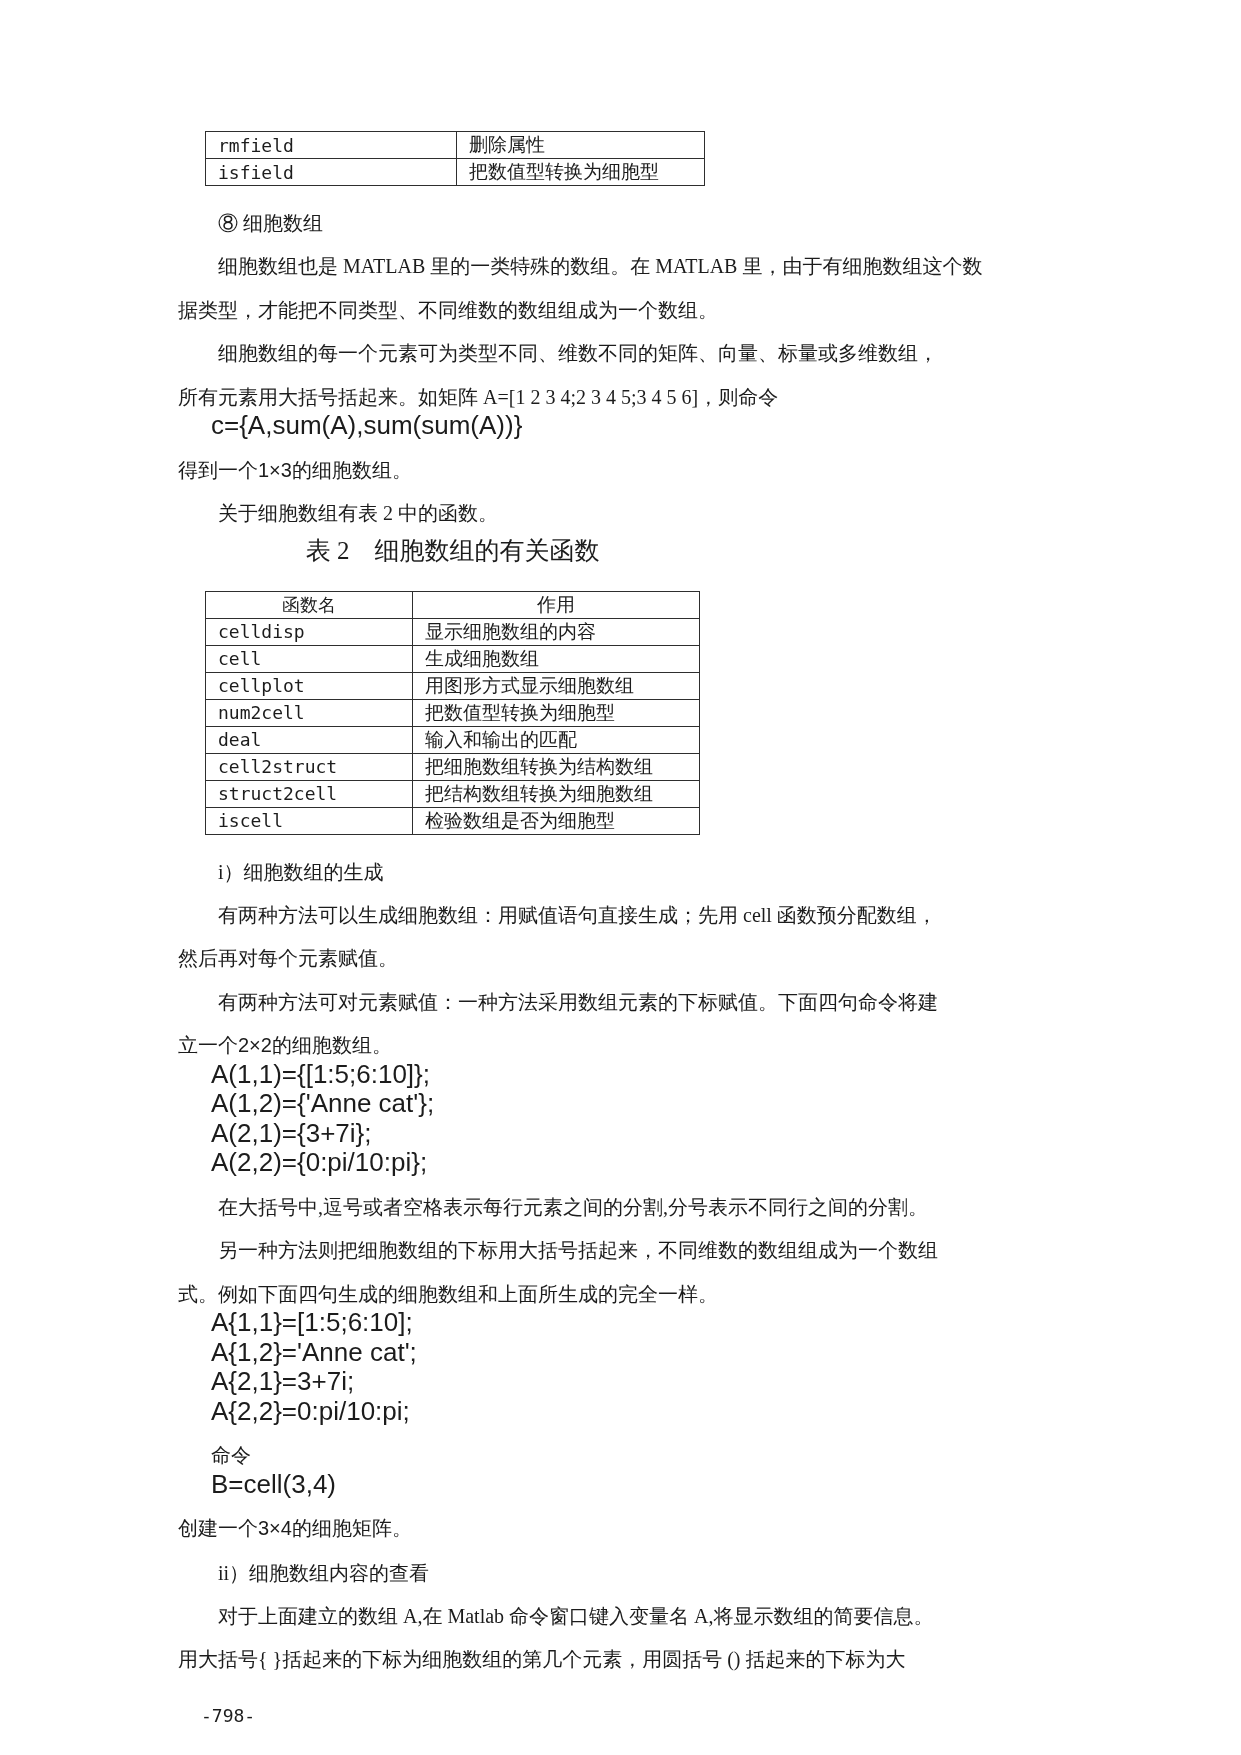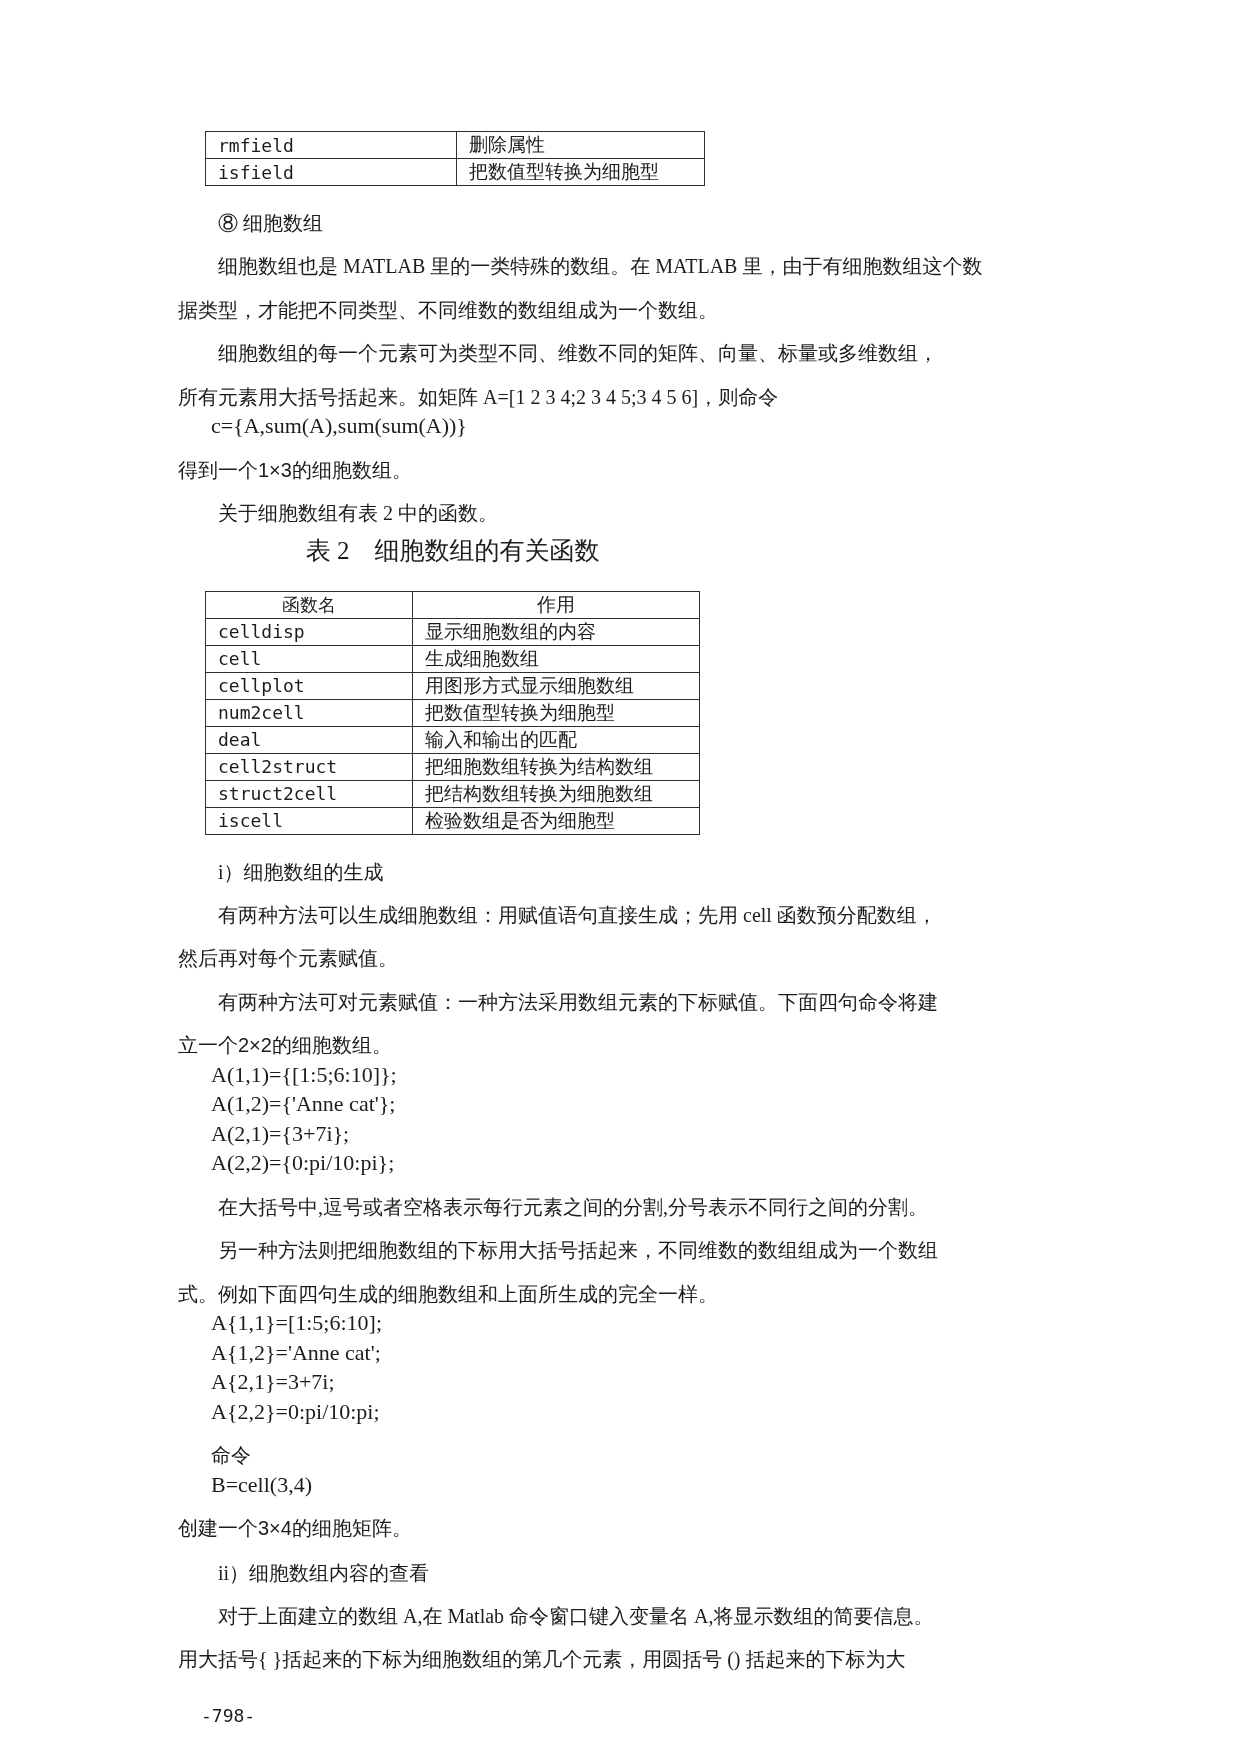--- a/index.html
+++ b/index.html
@@ -11,22 +11,22 @@
     overflow:hidden;
   }
   .page{
     box-sizing:border-box;
     width:1241px;height:1755px;
     padding:103px 300px 0 178px;
   }
   .line{line-height:27.5px;white-space:nowrap;margin-top:16px;}
   .indent{text-indent:40px;}
   .code{
-    font-family:Liberation Serif, serif;
-    font-size:22px;line-height:29.5px;
+    font-family:Liberation Sans, sans-serif;
+    font-size:26px;line-height:29.5px;
     padding-left:33px;white-space:nowrap;
   }
   .math{font-family:Liberation Sans, sans-serif;font-size:20px;line-height:27px;}
   .h-sub{line-height:28px;text-indent:40px;}
   table.tbl{border-collapse:collapse;table-layout:fixed;margin-top:28px;}
   .tbl td,.tbl th{
     border:1.5px solid #2e2e2e;
     padding:0 12px;height:22px;
     font-weight:normal;font-size:19px;
     overflow:hidden;white-space:nowrap;

